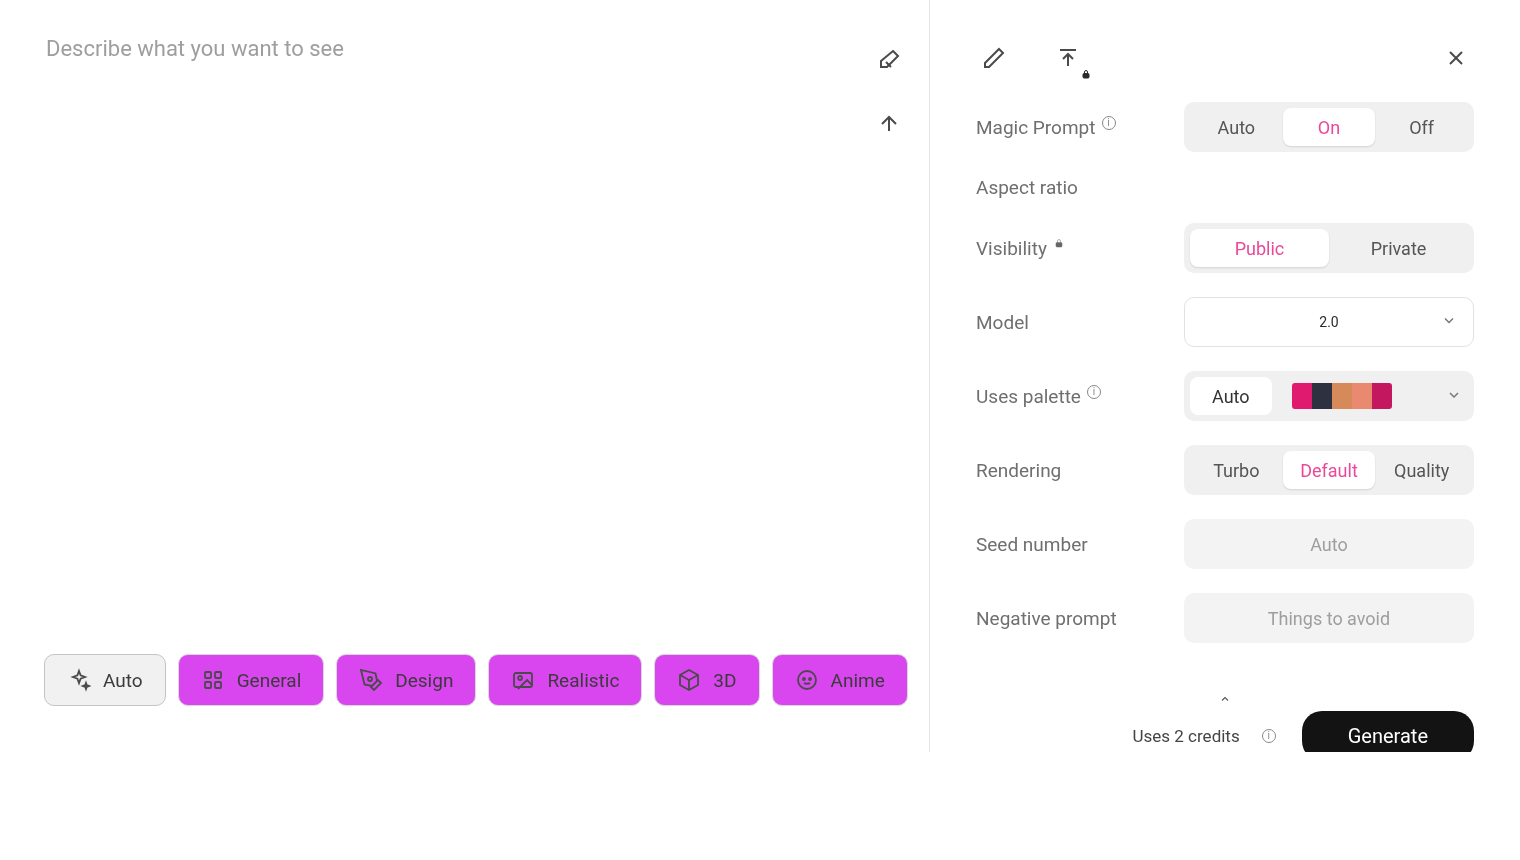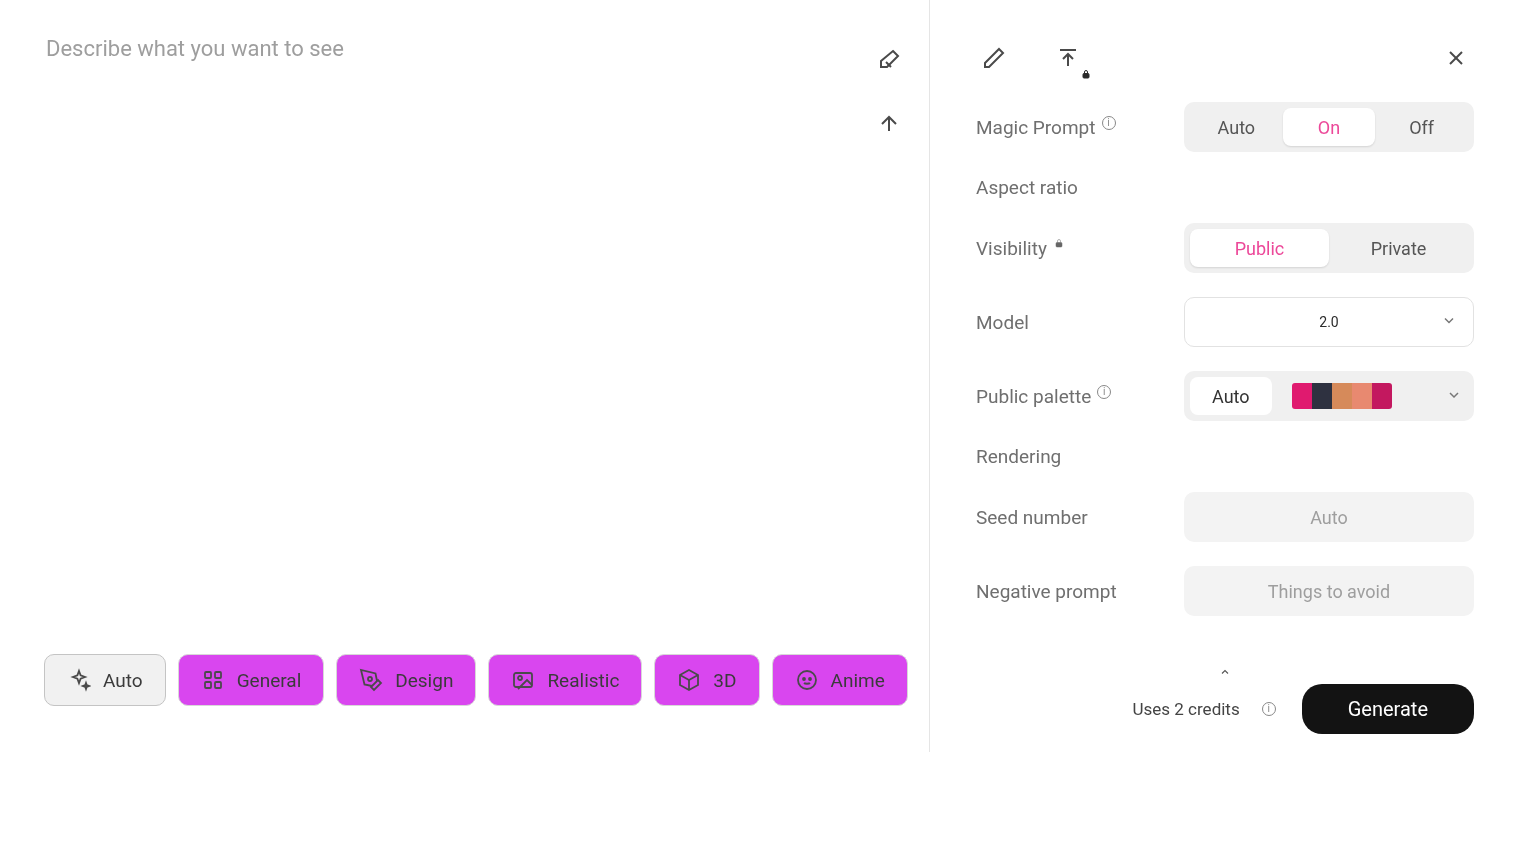--- a/index.html
+++ b/index.html
@@ -218,21 +218,21 @@
             <span>2.0</span>
             <span class="chev-right"><svg viewBox="0 0 24 24">
                   <path d="M6 9l6 6 6-6"></path>
                 </svg></span>
           </button>
         </div>
       </div>
 
       <div class="row">
         <span class="row-label">
-            <span>Public palette</span>
+            <span>Uses palette</span>
             <span class="info-circ">i</span>
           </span>
         <div class="row-ctrl">
           <div class="palette-seg">
             <span class="palette-auto">Auto</span>
             <div class="palette-swatches">
               <span style="background: rgb(224, 26, 111);"></span>
               <span style="background: rgb(46, 49, 64);"></span>
               <span style="background: rgb(214, 138, 90);"></span>
               <span style="background: rgb(232, 137, 112);"></span>
@@ -242,20 +242,27 @@
                   <path d="M6 9l6 6 6-6"></path>
                 </svg></span>
           </div>
         </div>
       </div>
 
       <div class="row">
         <span class="row-label">
             <span>Rendering</span>
           </span>
+        <div class="row-ctrl">
+          <div class="seg">
+            <button class="seg-item">Turbo</button>
+            <button class="seg-item sel">Default</button>
+            <button class="seg-item">Quality</button>
+          </div>
+        </div>
       </div>
 
       <div class="row">
         <span class="row-label">
             <span>Seed number</span>
           </span>
         <div class="row-ctrl">
           <input class="input-box" placeholder="Auto" style="">
         </div>
       </div>

